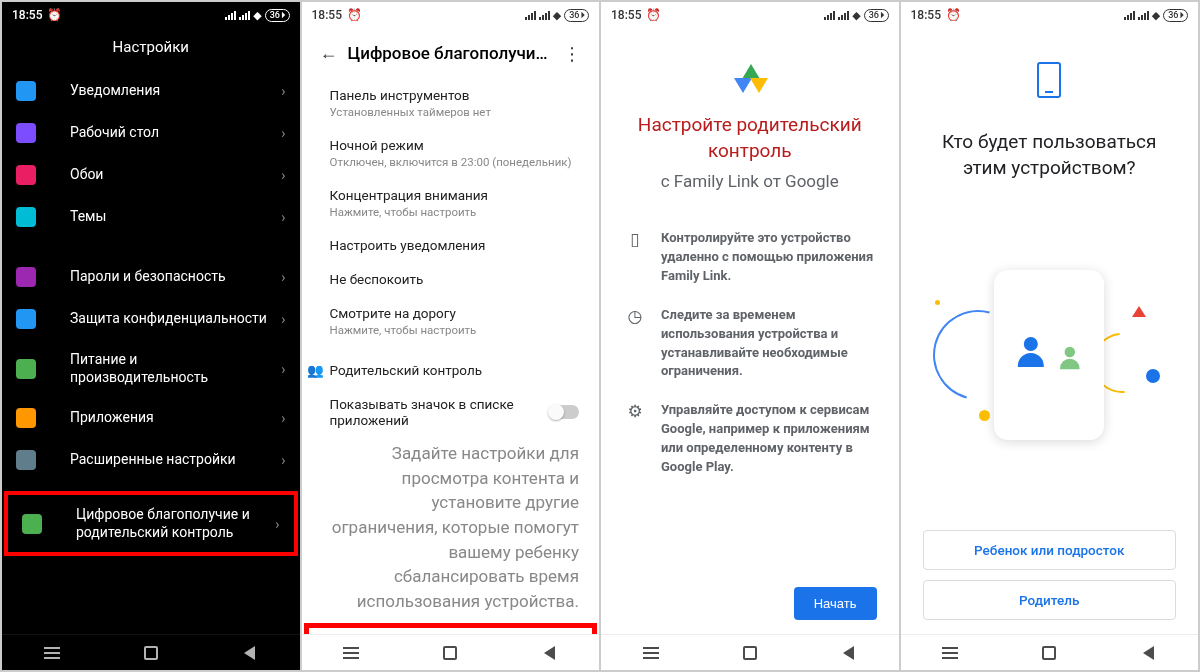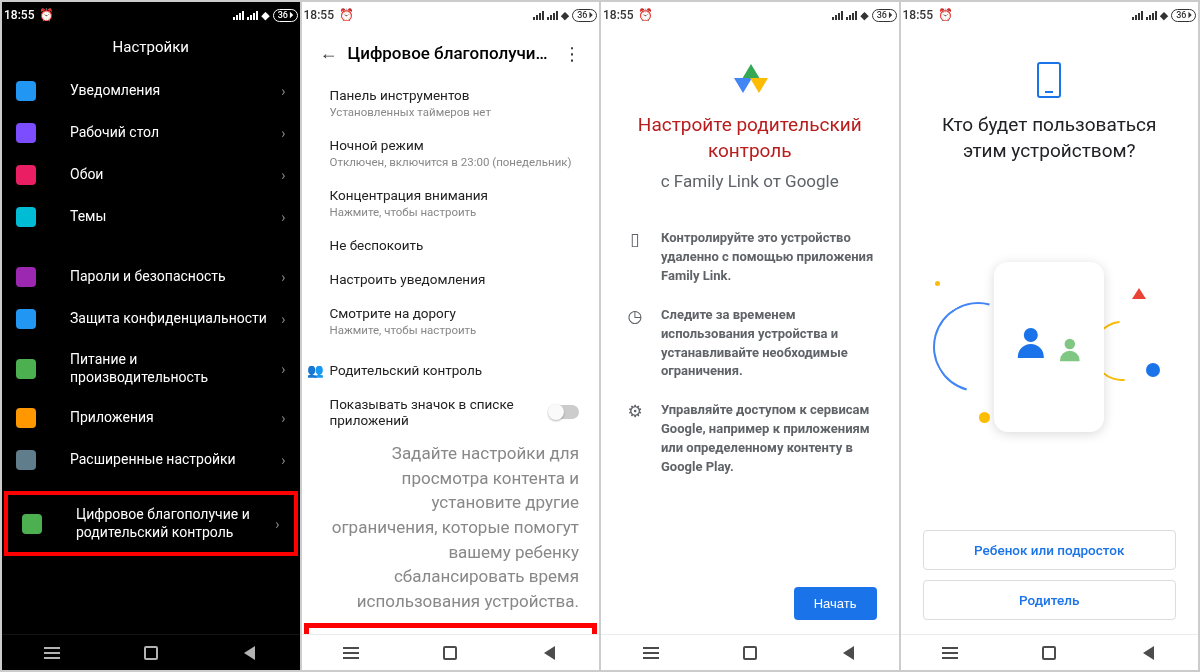--- a/index.html
+++ b/index.html
@@ -28,21 +28,21 @@
   }
   .phone.dark { background: #000; color: #fff; }
   .phone.light { background: #fff; color: #000; }
 
   
   .status-bar {
     height: 26px;
     display: flex;
     align-items: center;
     justify-content: space-between;
-    padding: 0 2px;
+    padding: 0 10px;
     font-size: 12px;
     font-weight: 500;
   }
   .status-left { display: flex; align-items: center; gap: 5px; }
   .status-right { display: flex; align-items: center; gap: 3px; }
   .signal { display:inline-flex; align-items:flex-end; gap:1px; }
   .signal i { width:2px; background: currentColor; }
   .signal i:nth-child(1){height:3px;} .signal i:nth-child(2){height:5px;}
   .signal i:nth-child(3){height:7px;} .signal i:nth-child(4){height:9px;}
   .wifi-ic { font-size: 11px; }
@@ -129,21 +129,21 @@
   .s3-feat { display:flex; gap:16px; padding: 10px 2px; }
   .s3-feat-ic { width:20px; color:#5f6368; font-size:17px; flex-shrink:0; text-align:center; }
   .s3-feat-txt { font-size:13px; color:#5f6368; line-height:1.45;font-weight:bold; }
   .s3-footer { margin-top:auto; padding: 14px 0; display:flex; justify-content:flex-end; }
   .s3-btn {
     background:#1a73e8; color:#fff; font-size:13px; font-weight:500;
     padding: 9px 20px; border:none; border-radius:4px;
   }
 
   
-  .s4-body { flex:1; padding: 34px 22px 0; display:flex; flex-direction:column; }
+  .s4-body { flex:1; padding: 34px 22px 0; display:flex; flex-direction:column;gap:17px; }
   .s4-icon { width:24px;height:36px;border:2.5px solid #1a73e8;border-radius:3px;margin:0 auto 14px;position:relative; }
   .s4-icon::after{content:"";position:absolute;bottom:3px;left:50%;transform:translateX(-50%);width:8px;height:2px;background:#1a73e8;}
   .s4-h1 { text-align:center; font-size:19px; font-weight:400; color:#202124; line-height:1.35; padding:0 6px; }
   .s4-illustration {
     flex:1; position:relative; margin:20px 0;
   }
   .illus-phone {
     position:absolute; left:50%; top:50%; transform:translate(-50%,-50%);
     width:110px; height:170px; background:#fff; border-radius:14px;
     box-shadow: 0 2px 12px rgba(0,0,0,0.15);
@@ -305,24 +305,24 @@
         </div>
         <div class="s2-item">
           <div class="primary">Ночной режим</div>
           <div class="secondary">Отключен, включится в 23:00 (понедельник)</div>
         </div>
         <div class="s2-item">
           <div class="primary">Концентрация внимания</div>
           <div class="secondary">Нажмите, чтобы настроить</div>
         </div>
         <div class="s2-item">
+          <div class="primary">Настроить уведомления</div>
+        </div>
+        <div class="s2-item">
           <div class="primary">Не беспокоить</div>
-        </div>
-        <div class="s2-item">
-          <div class="primary">Настроить уведомления</div>
         </div>
         <div class="s2-item">
           <div class="primary">Смотрите на дорогу</div>
           <div class="secondary">Нажмите, чтобы настроить</div>
         </div>
         <div class="s2-item" style="padding-top:16px">
           <div class="primary"><span class="s2-parental-ic">👥</span><span>Родительский контроль</span></div>
         </div>
         <div class="s2-item s2-toggle-row">
           <div class="primary">Показывать значок в списке приложений</div>

